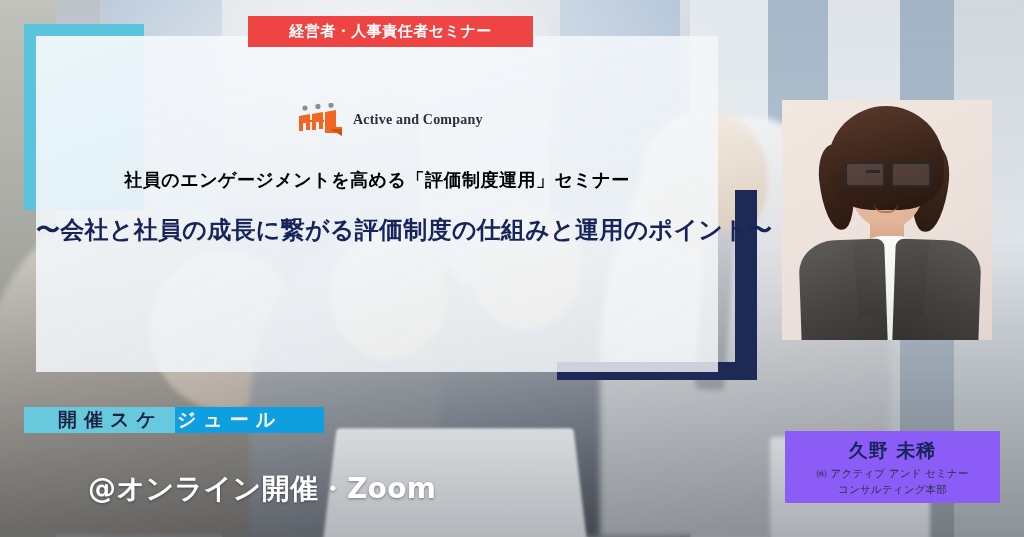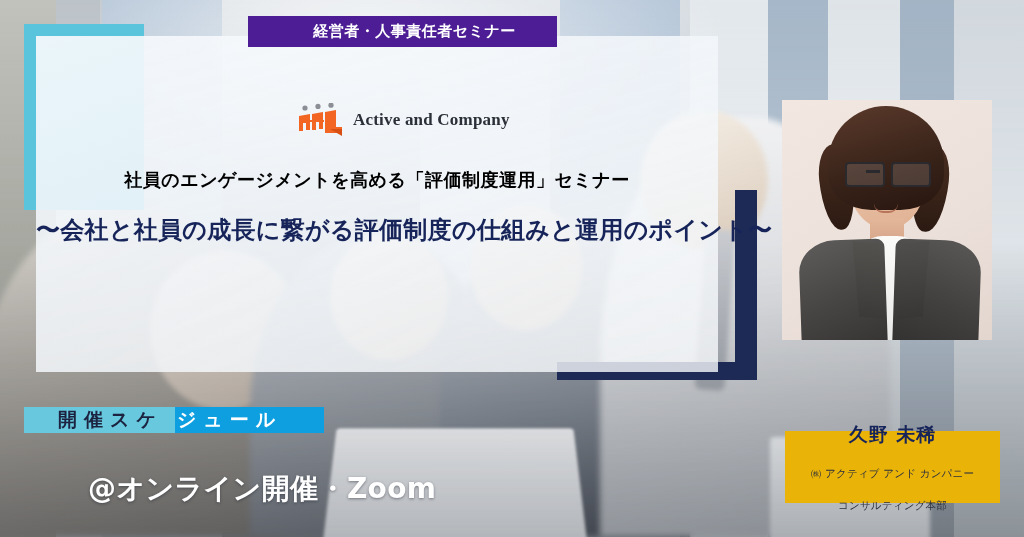--- a/index.html
+++ b/index.html
@@ -83,36 +83,36 @@
 
   
   .panel{
     position:absolute;left:36px;top:36px;width:682px;height:336px;
     background:linear-gradient(160deg,rgba(246,249,252,.93) 0%,rgba(242,246,250,.88) 45%,rgba(247,249,251,.80) 100%);
   }
 
   
   .ribbon{
     position:absolute;left:248px;top:16px;width:285px;height:31px;
-    background:#4c1d95;display:flex;align-items:center;justify-content:center;padding-left:24px;
+    background:#ef4444;display:flex;align-items:center;justify-content:center;
   }
   .ribbon span{
     color:#fff;font-size:15px;font-weight:bold;letter-spacing:.5px;
     font-family:"DejaVu Sans","Liberation Sans",sans-serif;
   }
 
   
   .logo{
     position:absolute;left:296px;top:103px;display:flex;align-items:center;gap:9px;
   }
   .logo-mark{position:relative;width:48px;height:34px;}
   .logo-mark svg{display:block;}
   .logo-text{
     font-family:"Liberation Serif","DejaVu Serif",serif;
-    font-size:17px;font-weight:bold;color:#2b3038;letter-spacing:.2px;
+    font-size:14px;font-weight:bold;color:#2b3038;letter-spacing:.2px;
   }
 
   
   .title{
     position:absolute;left:36px;top:168px;width:682px;text-align:center;
     font-family:"DejaVu Sans","Liberation Sans",sans-serif;
     font-size:18px;font-weight:bold;color:#000000;letter-spacing:.5px;
     white-space:nowrap;
   }
   .subtitle{
@@ -222,22 +222,22 @@
   }
   .ph-lapel-r{
     position:absolute;left:118px;top:142px;width:26px;height:76px;
     background:linear-gradient(180deg,#4f4e4c,#383736);
     transform:skewX(-10deg) rotate(-5deg);
   }
 
   
   .card{
     position:absolute;left:785px;top:431px;width:215px;height:72px;
-    background:#eab308;display:flex;flex-direction:column;
-    align-items:center;justify-content:center;gap:19px;
+    background:#8b5cf6;display:flex;flex-direction:column;
+    align-items:center;justify-content:center;gap:3px;
   }
   .card-name{
     font-family:"DejaVu Sans","Liberation Sans",sans-serif;
     font-size:19px;font-weight:bold;color:#16245a;letter-spacing:1px;
   }
   .card-org,.card-dept{
     font-family:"DejaVu Sans","Liberation Sans",sans-serif;
     font-size:10.5px;color:#2a2f3d;letter-spacing:.2px;line-height:1.25;
   }
 </style>
@@ -327,17 +327,17 @@
     <div class="ph-neck"></div>
     <div class="ph-shirt"></div>
     <div class="ph-jacket-l"></div>
     <div class="ph-jacket-r"></div>
     <div class="ph-lapel-l"></div>
     <div class="ph-lapel-r"></div>
   </div>
 
   <div class="card">
     <div class="card-name">久野 未稀</div>
-    <div class="card-org">㈱ アクティブ アンド カンパニー</div>
+    <div class="card-org">㈱ アクティブ アンド セミナー</div>
     <div class="card-dept">コンサルティング本部</div>
   </div>
 
 </div>
 
 </body></html>

